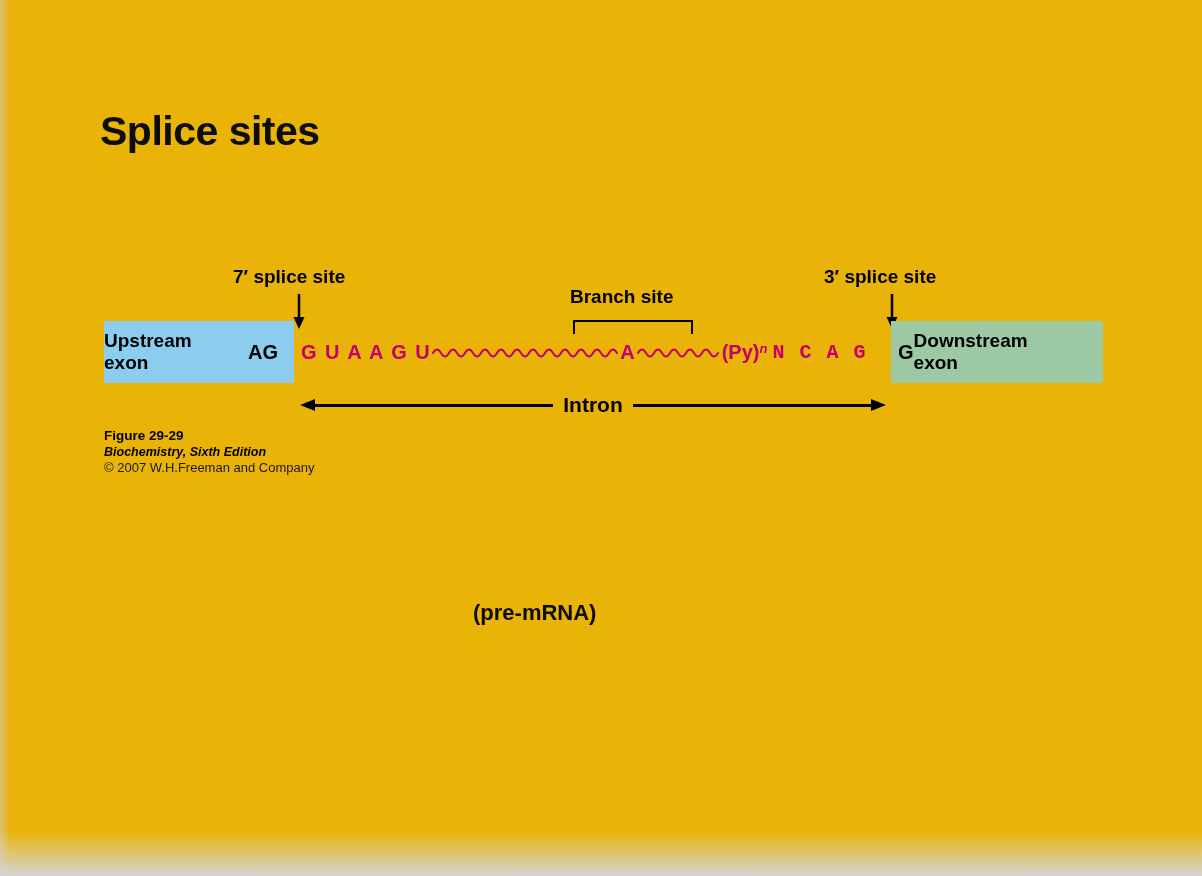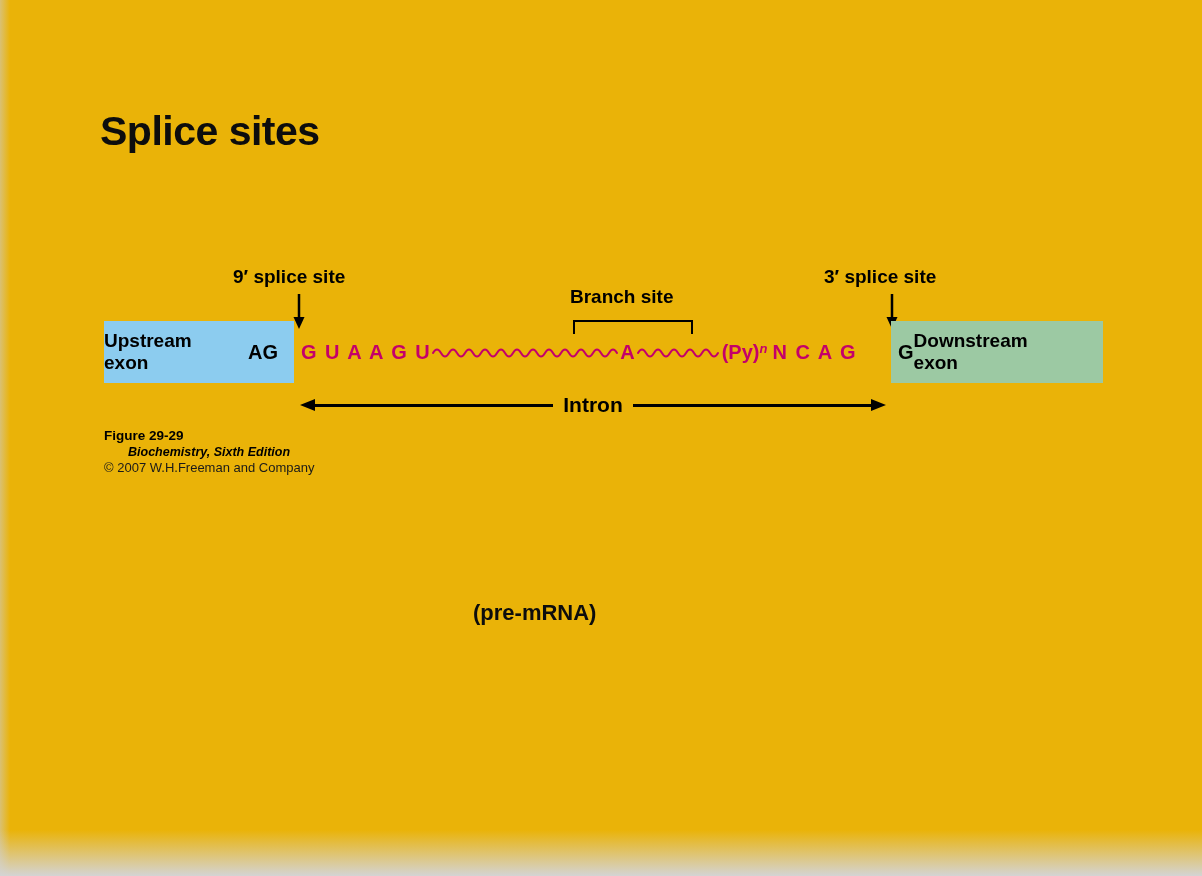--- a/index.html
+++ b/index.html
@@ -66,21 +66,21 @@
     position:absolute;left:301px;top:322px;width:586px;height:61px;
     display:flex;align-items:center;
     color:#c4006a;font-weight:bold;font-size:20px;
     white-space:nowrap;
   }
   .seq{letter-spacing:1.5px;}
   .wavy{flex:0 0 auto;margin:0 1px;}
   .branch-a{margin:0 1px;}
   .py-group{display:flex;align-items:flex-start;}
   .py-group sub{font-style:italic;font-size:13px;}
-  .seq-ncag{margin-left:5px;}
+  .seq-ncag{margin-left:5px;font-family:Liberation Mono, monospace;}
 
   .intron-row{
     position:absolute;left:300px;top:392px;width:586px;height:26px;
     display:flex;align-items:center;
   }
   .arrowhead-left{
     width:0;height:0;
     border-top:6px solid transparent;border-bottom:6px solid transparent;
     border-right:15px solid #000;
   }
@@ -92,36 +92,36 @@
   .intron-line{flex:1;height:3px;background:#000;}
   .intron-label{
     margin:0 10px;font-size:21px;font-weight:bold;color:#000;
   }
 
   .caption{
     position:absolute;left:104px;top:427px;
     color:#000;line-height:1.28;
   }
   .caption-figure{font-size:13.5px;font-weight:bold;}
-  .caption-book{font-size:12.5px;font-weight:bold;font-style:italic;margin-left:24px;}
+  .caption-book{font-size:12.5px;font-weight:bold;font-style:italic;}
   .caption-copy{font-size:13px;font-weight:normal;color:#1a1a1a;}
 
   .premrna{
     position:absolute;left:473px;top:600px;
     font-size:22px;font-weight:600;color:#0d0d0d;
   }
 </style>
 </head>
 <body>
 
 <div class="slide">
 
   <div class="title">Splice sites</div>
 
-  <div class="lbl lbl-5prime">9′ splice site</div>
+  <div class="lbl lbl-5prime">7′ splice site</div>
   <div class="lbl lbl-branch">Branch site</div>
   <div class="lbl lbl-3prime">3′ splice site</div>
 
   <svg class="down-arrow arrow-5prime" viewBox="0 0 16 36">
     <line x1="8" y1="1" x2="8" y2="25" stroke="#000" stroke-width="2.5"></line>
     <path d="M8 36 L2.5 24 L13.5 24 Z" fill="#000"></path>
   </svg>
   <svg class="down-arrow arrow-3prime" viewBox="0 0 16 36">
     <line x1="8" y1="1" x2="8" y2="25" stroke="#000" stroke-width="2.5"></line>
     <path d="M8 36 L2.5 24 L13.5 24 Z" fill="#000"></path>

